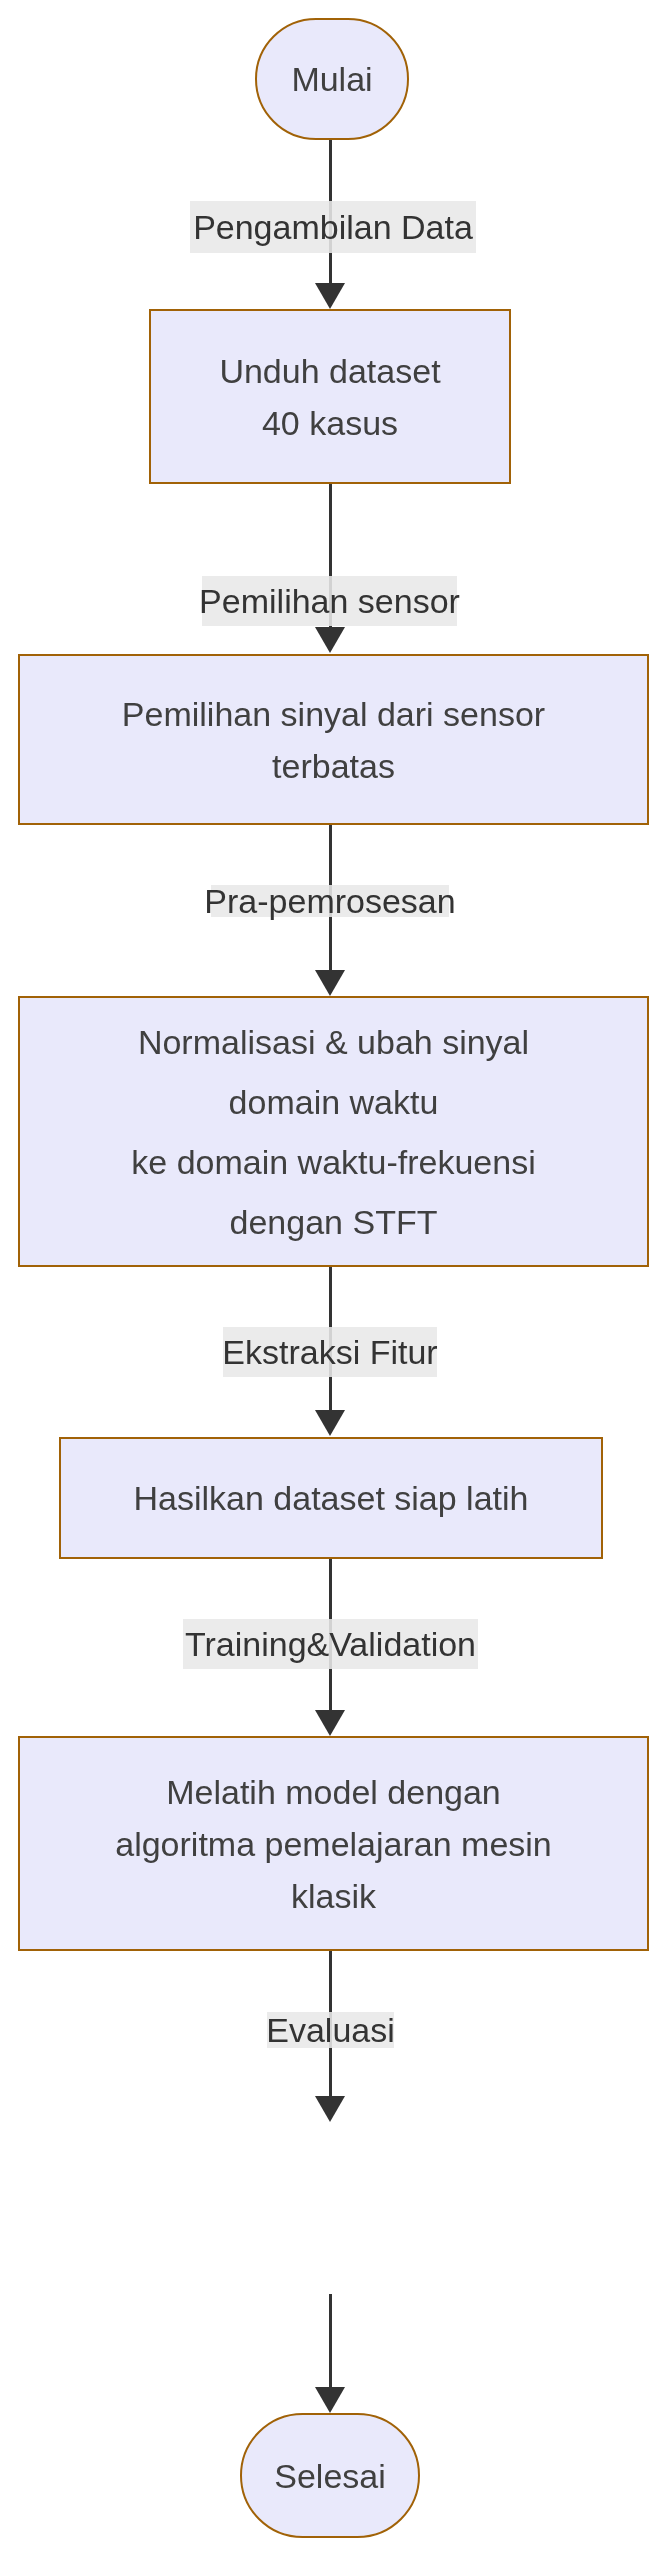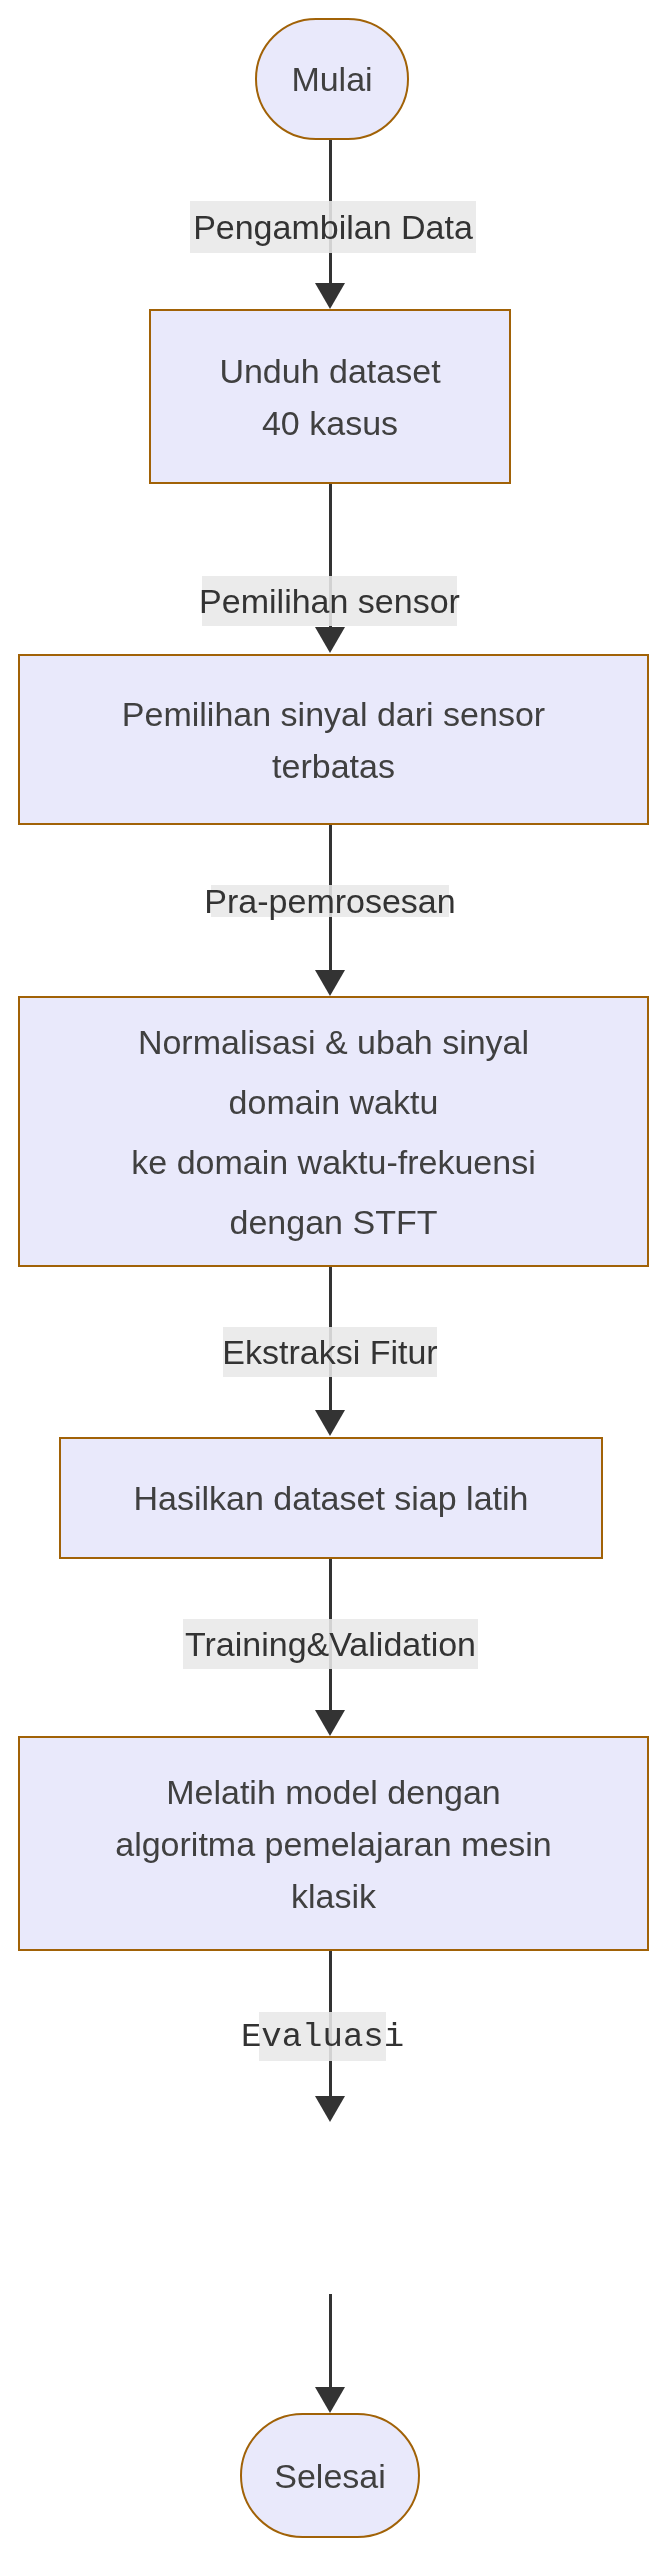--- a/index.html
+++ b/index.html
@@ -89,21 +89,21 @@
   </div>
 
   <div class="edge-line" style="left:329px; top:1559px; height:153px;"></div>
   <div class="arrowhead" style="left:315px; top:1710px;"></div>
   <div class="edge-label" style="left:183px; top:1619px; width:295px; height:50px;">
     <span>Training&amp;Validation</span>
   </div>
 
   <div class="edge-line" style="left:329px; top:1951px; height:147px;"></div>
   <div class="arrowhead" style="left:315px; top:2096px;"></div>
-  <div class="edge-label" style="left:259px; top:2012px; width:127px; height:49px;font-family:Liberation Mono, monospace;">
+  <div class="edge-label" style="left:267px; top:2012px; width:127px; height:36px;">
     <span>Evaluasi</span>
   </div>
 
   <div class="edge-line" style="left:329px; top:2294px; height:95px;"></div>
   <div class="arrowhead" style="left:315px; top:2387px;"></div>
 
   <div class="node stadium" style="left:255px; top:18px; width:154px; height:122px;">
     <div class="tline">Mulai</div>
   </div>
 

